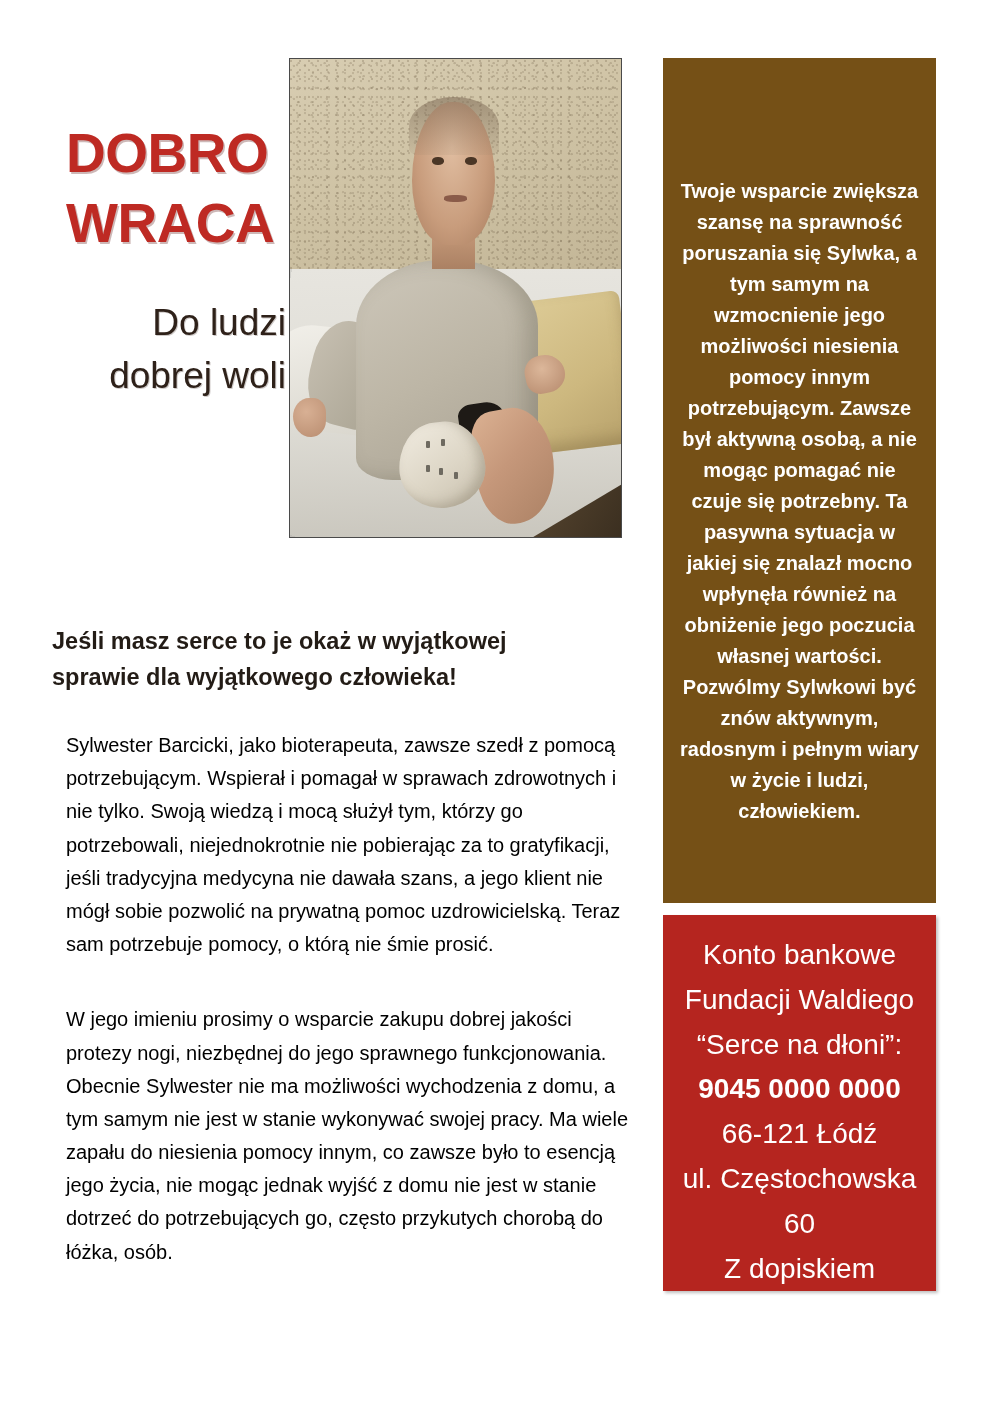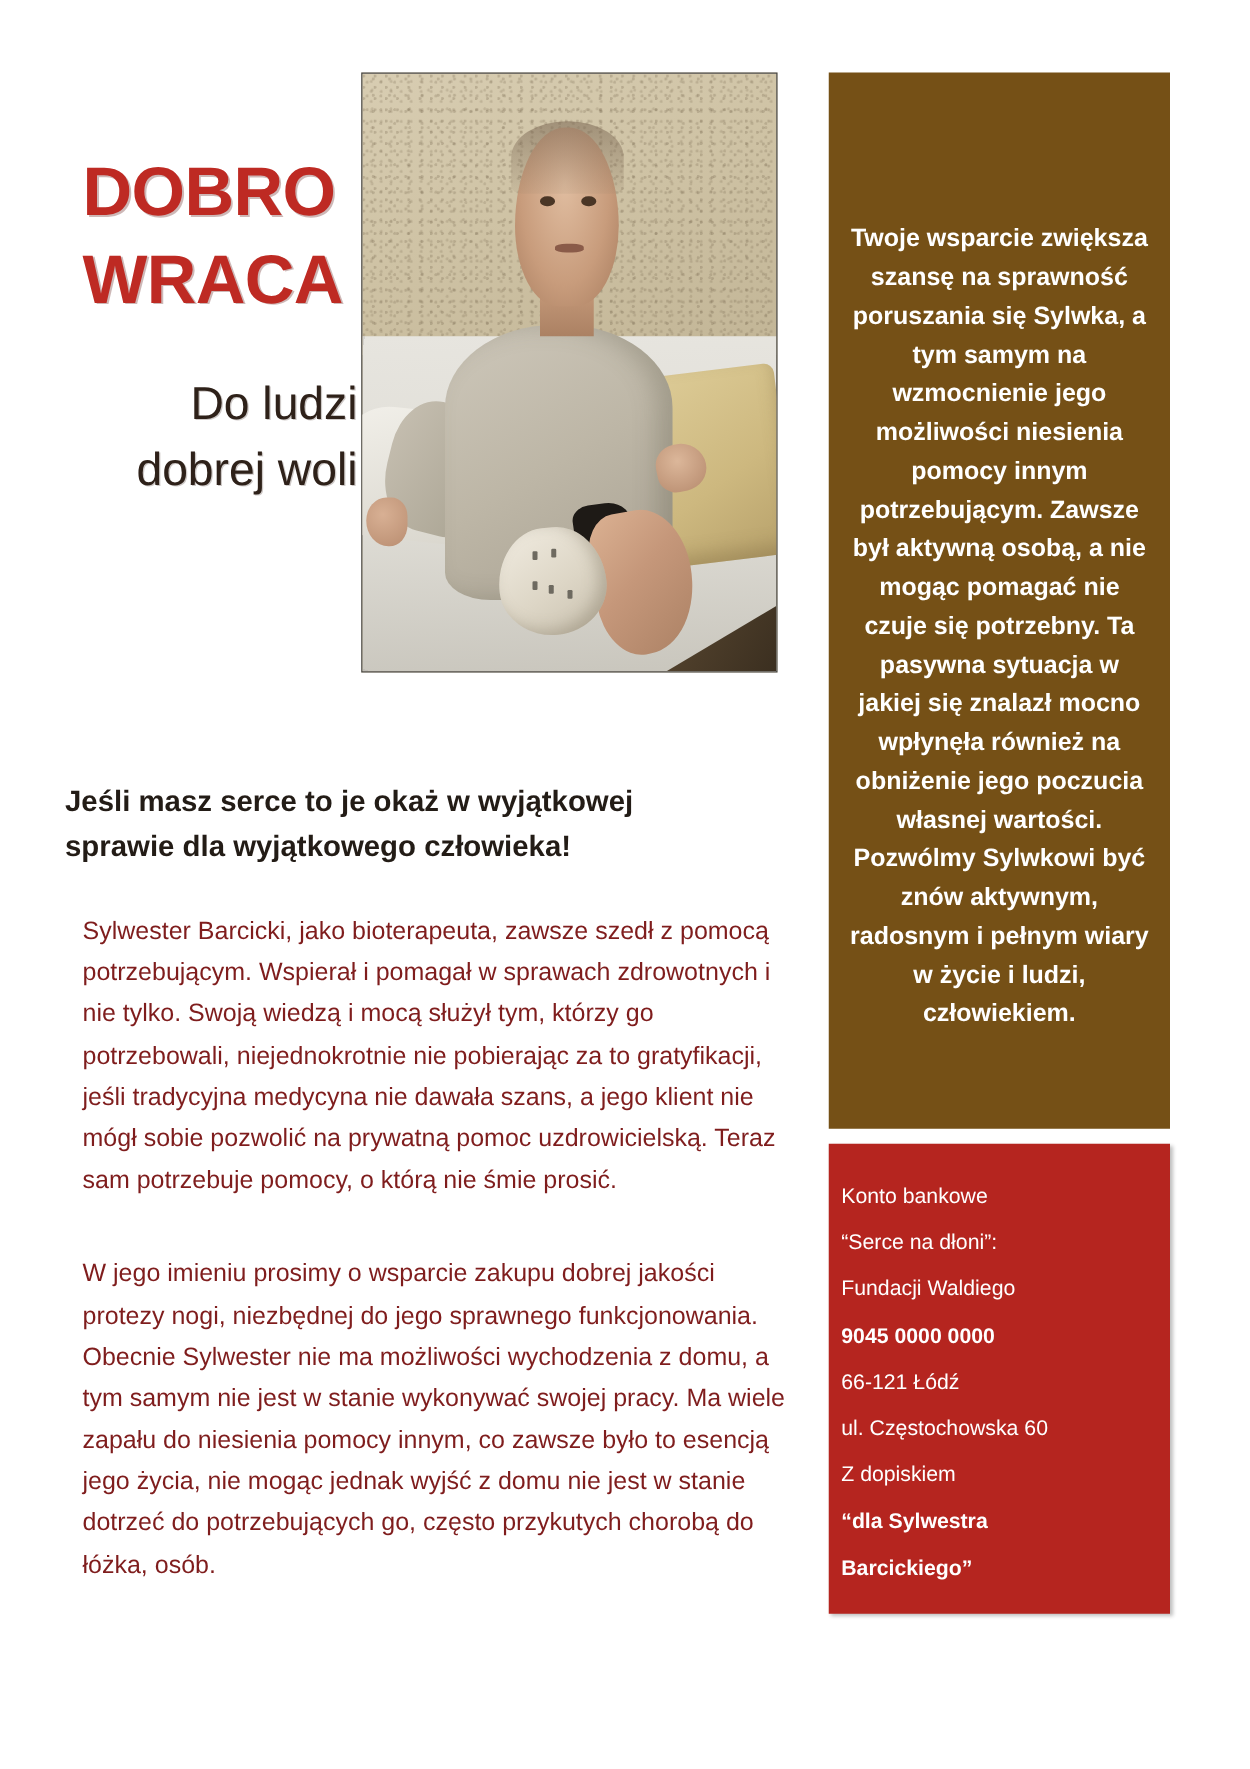--- a/index.html
+++ b/index.html
@@ -197,21 +197,21 @@
   }
 
   
   .body-text {
     position: absolute;
     left: 66px;
     top: 729px;
     width: 570px;
     font-size: 20px;
     line-height: 1.66;
-    color: #7f1d1d;
+    color: #000000;
   }
   .body-text p + p { margin-top: 42px; }
 
   
   .brown-panel {
     position: absolute;
     left: 663px;
     top: 58px;
     width: 273px;
     height: 845px;
@@ -231,25 +231,25 @@
     position: absolute;
     left: 663px;
     top: 915px;
     width: 273px;
     height: 376px;
     background: #b5251f;
     padding: 18px 10px 10px 10px;
     box-shadow: 2px 2px 3px rgba(0,0,0,0.25);
   }
   .red-line {
-    font-size: 17px;
+    font-size: 28px;
     line-height: 1.60;
     color: #ffffff;
+    text-align: center;
     font-weight: 400;
-    margin-top: 10px;
   }
   .red-line.bold { font-weight: 700; }
 </style>
 </head>
 <body>
 
 <div class="page">
 
   <div class="headline">
     <div class="headline-line">DOBRO</div>
@@ -292,22 +292,22 @@
     <p>Sylwester Barcicki, jako bioterapeuta, zawsze szedł z pomocą potrzebującym. Wspierał i pomagał w sprawach zdrowotnych i nie tylko. Swoją wiedzą i mocą służył tym, którzy go potrzebowali, niejednokrotnie nie pobierając za to gratyfikacji, jeśli tradycyjna medycyna nie dawała szans, a jego klient nie mógł sobie pozwolić na prywatną pomoc uzdrowicielską. Teraz sam potrzebuje pomocy, o którą nie śmie prosić.</p>
     <p>W jego imieniu prosimy o wsparcie zakupu dobrej jakości protezy nogi, niezbędnej do jego sprawnego funkcjonowania. Obecnie Sylwester nie ma możliwości wychodzenia z domu, a tym samym nie jest w stanie wykonywać swojej pracy. Ma wiele zapału do niesienia pomocy innym, co zawsze było to esencją jego życia, nie mogąc jednak wyjść z domu nie jest w stanie dotrzeć do potrzebujących go, często przykutych chorobą do łóżka, osób.</p>
   </div>
 
   <div class="brown-panel">
     <div class="brown-text">Twoje wsparcie zwiększa szansę na sprawność poruszania się Sylwka, a tym samym na wzmocnienie jego możliwości niesienia pomocy innym potrzebującym. Zawsze był aktywną osobą, a nie mogąc pomagać nie czuje się potrzebny. Ta pasywna sytuacja w jakiej się znalazł mocno wpłynęła również na obniżenie  jego poczucia własnej wartości. Pozwólmy Sylwkowi być znów aktywnym, radosnym i pełnym wiary w życie i ludzi, człowiekiem.</div>
   </div>
 
   <div class="red-panel">
     <div class="red-line">Konto bankowe</div>
+    <div class="red-line">Fundacji Waldiego</div>
     <div class="red-line">“Serce na dłoni”:</div>
-    <div class="red-line">Fundacji Waldiego</div>
     <div class="red-line bold">9045 0000 0000</div>
     <div class="red-line">66-121 Łódź</div>
     <div class="red-line">ul. Częstochowska 60</div>
     <div class="red-line">Z dopiskiem</div>
     <div class="red-line bold">“dla Sylwestra</div>
     <div class="red-line bold">Barcickiego”</div>
   </div>
 
 </div>
 

